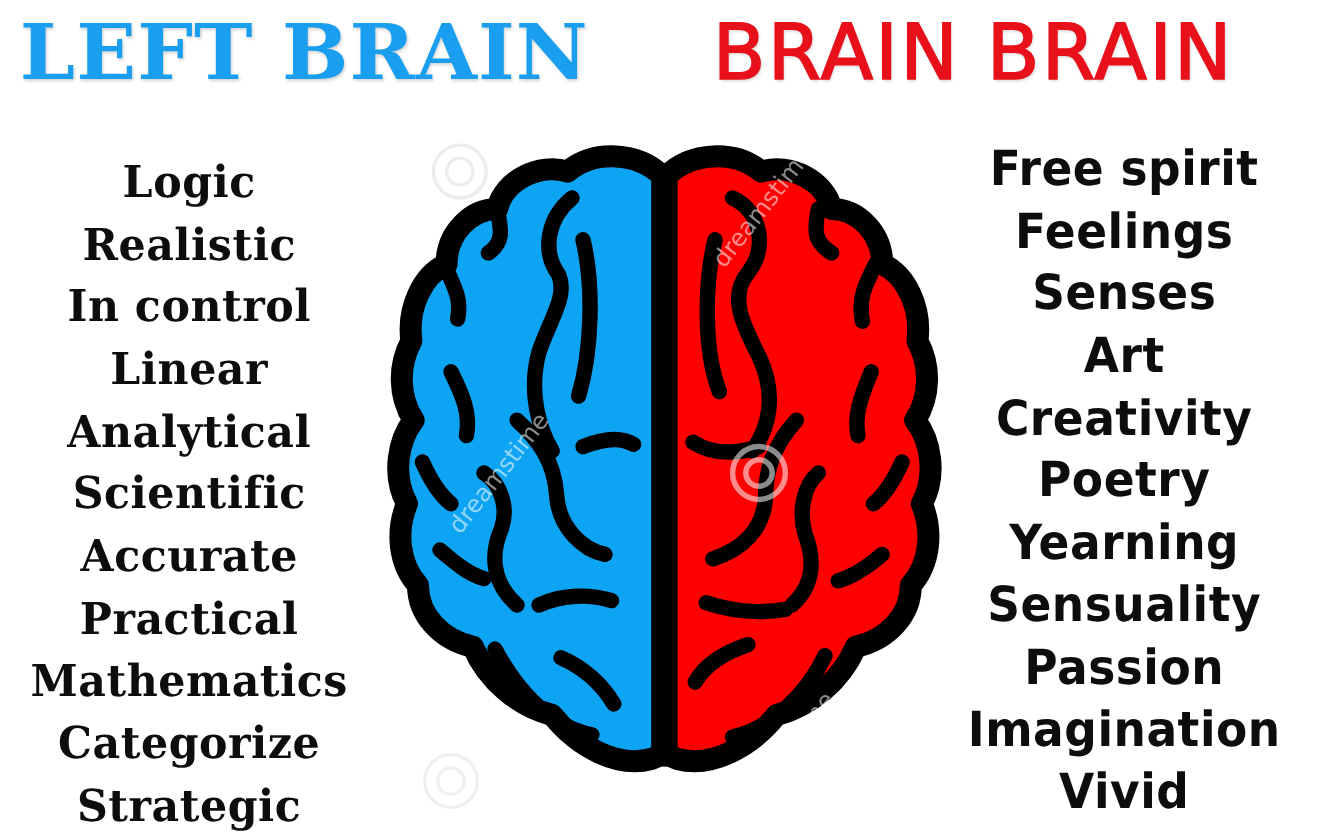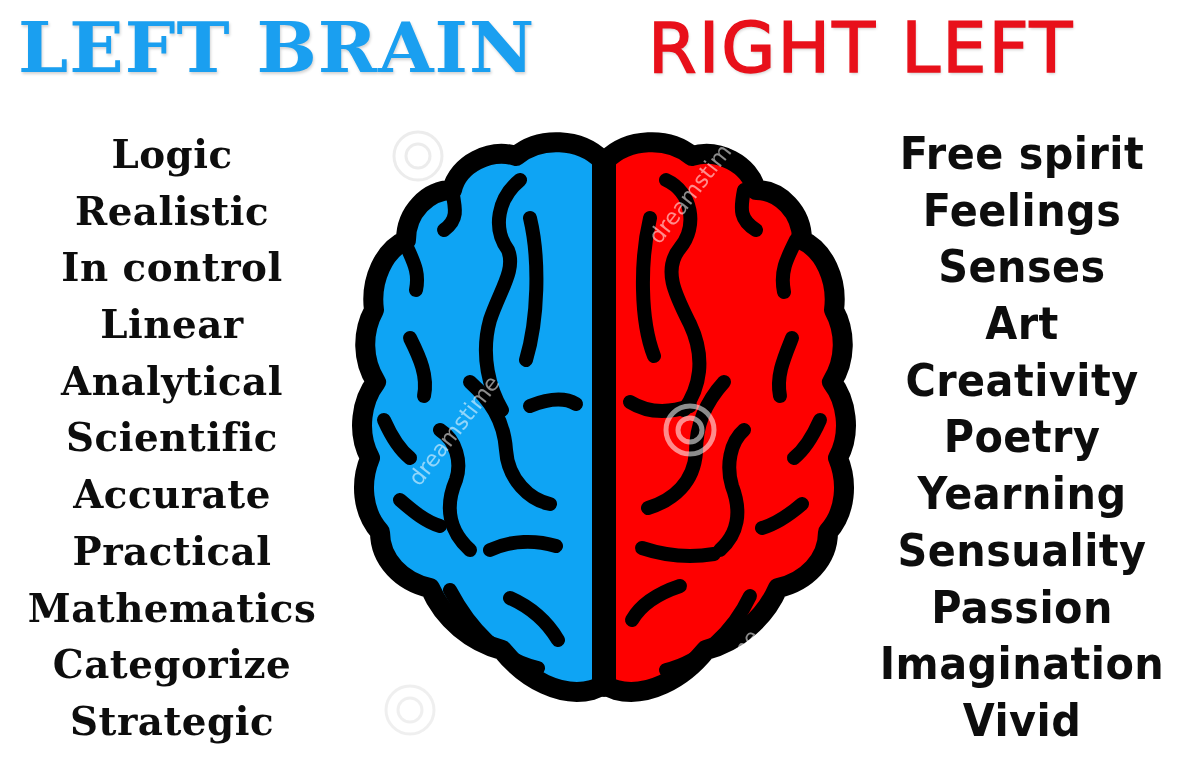--- a/index.html
+++ b/index.html
@@ -48,20 +48,21 @@
     white-space: nowrap;
     color: #0d0d0d;
   }
   .word-list-left {
     left: 2px;
     width: 340px;
     font-family: "DejaVu Serif", "Liberation Serif", serif;
     font-weight: bold;
     font-size: 40px;
     letter-spacing: 0.5px;
+    margin-top: 12px;
   }
   .word-list-left li { transform: scaleX(0.97); }
   .word-list-right {
     left: 856px;
     width: 332px;
     font-family: "DejaVu Sans", "Liberation Sans", sans-serif;
     font-weight: bold;
     font-size: 44px;
     letter-spacing: 0.5px;
   }
@@ -84,21 +85,21 @@
     pointer-events: none;
   }
 </style>
 </head>
 <body>
 
 <div>
 
   <div class="heading heading-left" style="color:#1a9ff0">LEFT BRAIN</div>
 
-  <div class="heading heading-right" style="color:#e8101a">RIGHT LEFT</div>
+  <div class="heading heading-right" style="color:#e8101a">BRAIN BRAIN</div>
 
   <ul class="word-list word-list-left">
     <li>Logic</li>
     <li>Realistic</li>
     <li>In control</li>
     <li>Linear</li>
     <li>Analytical</li>
     <li>Scientific</li>
     <li>Accurate</li>
     <li>Practical</li>

